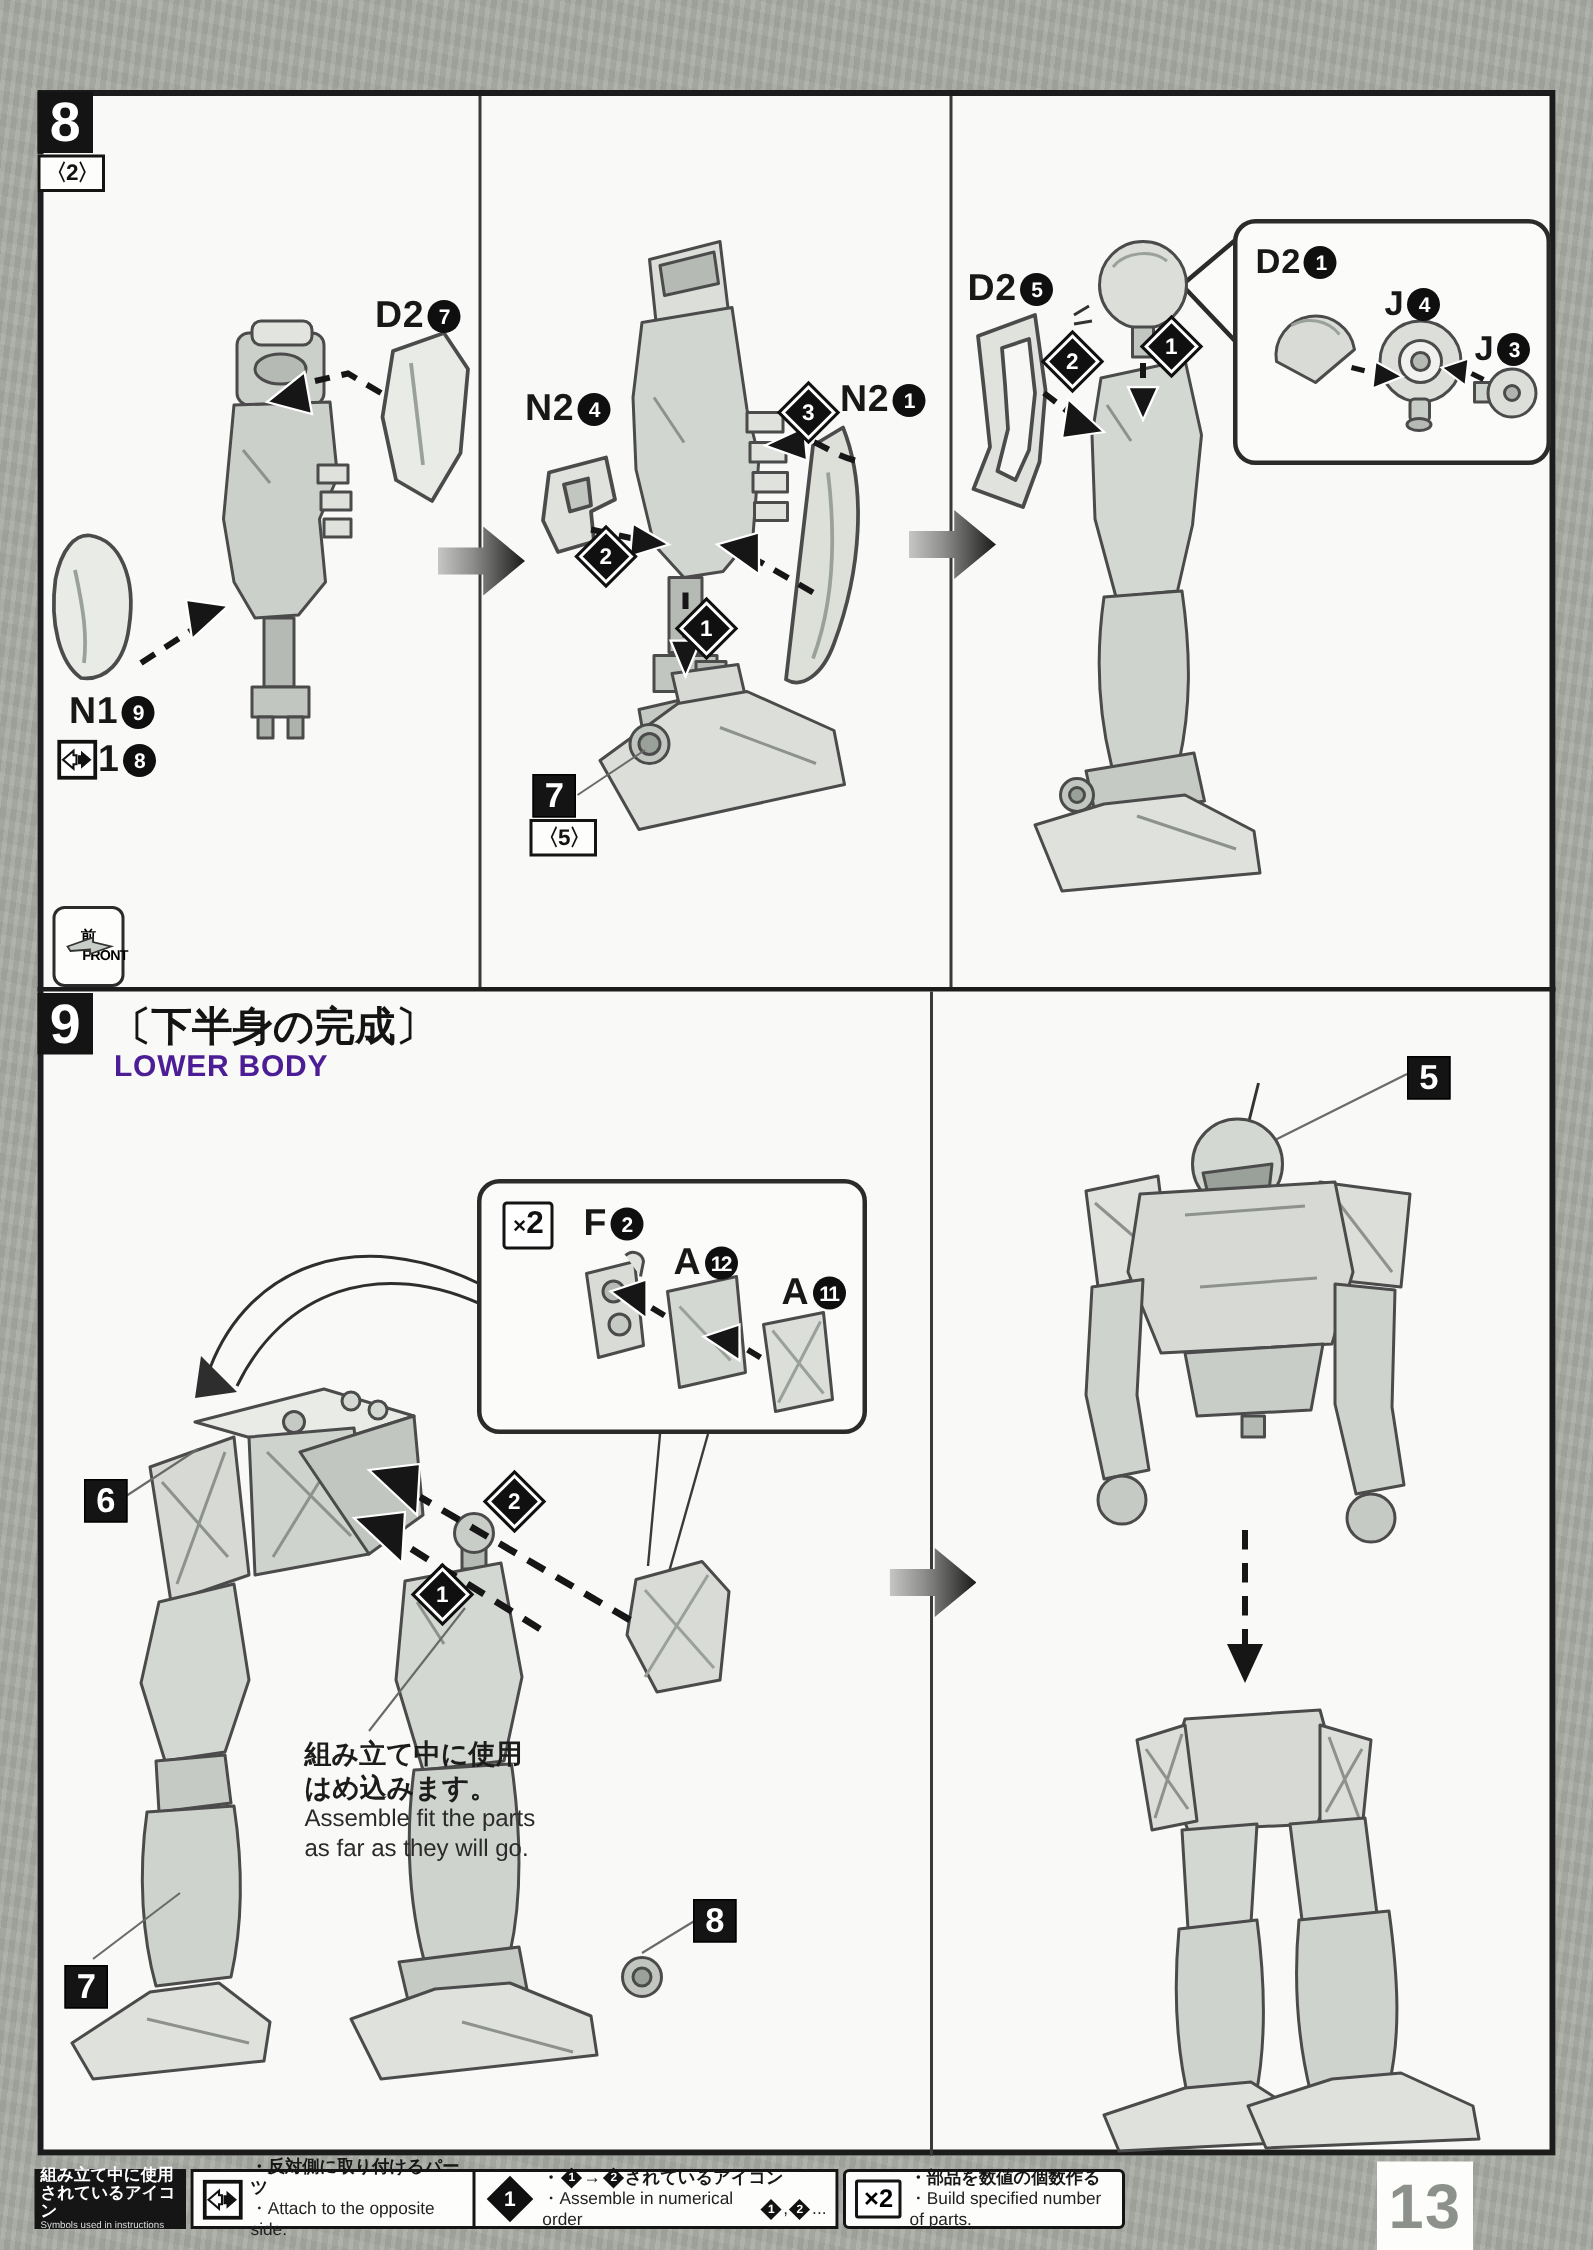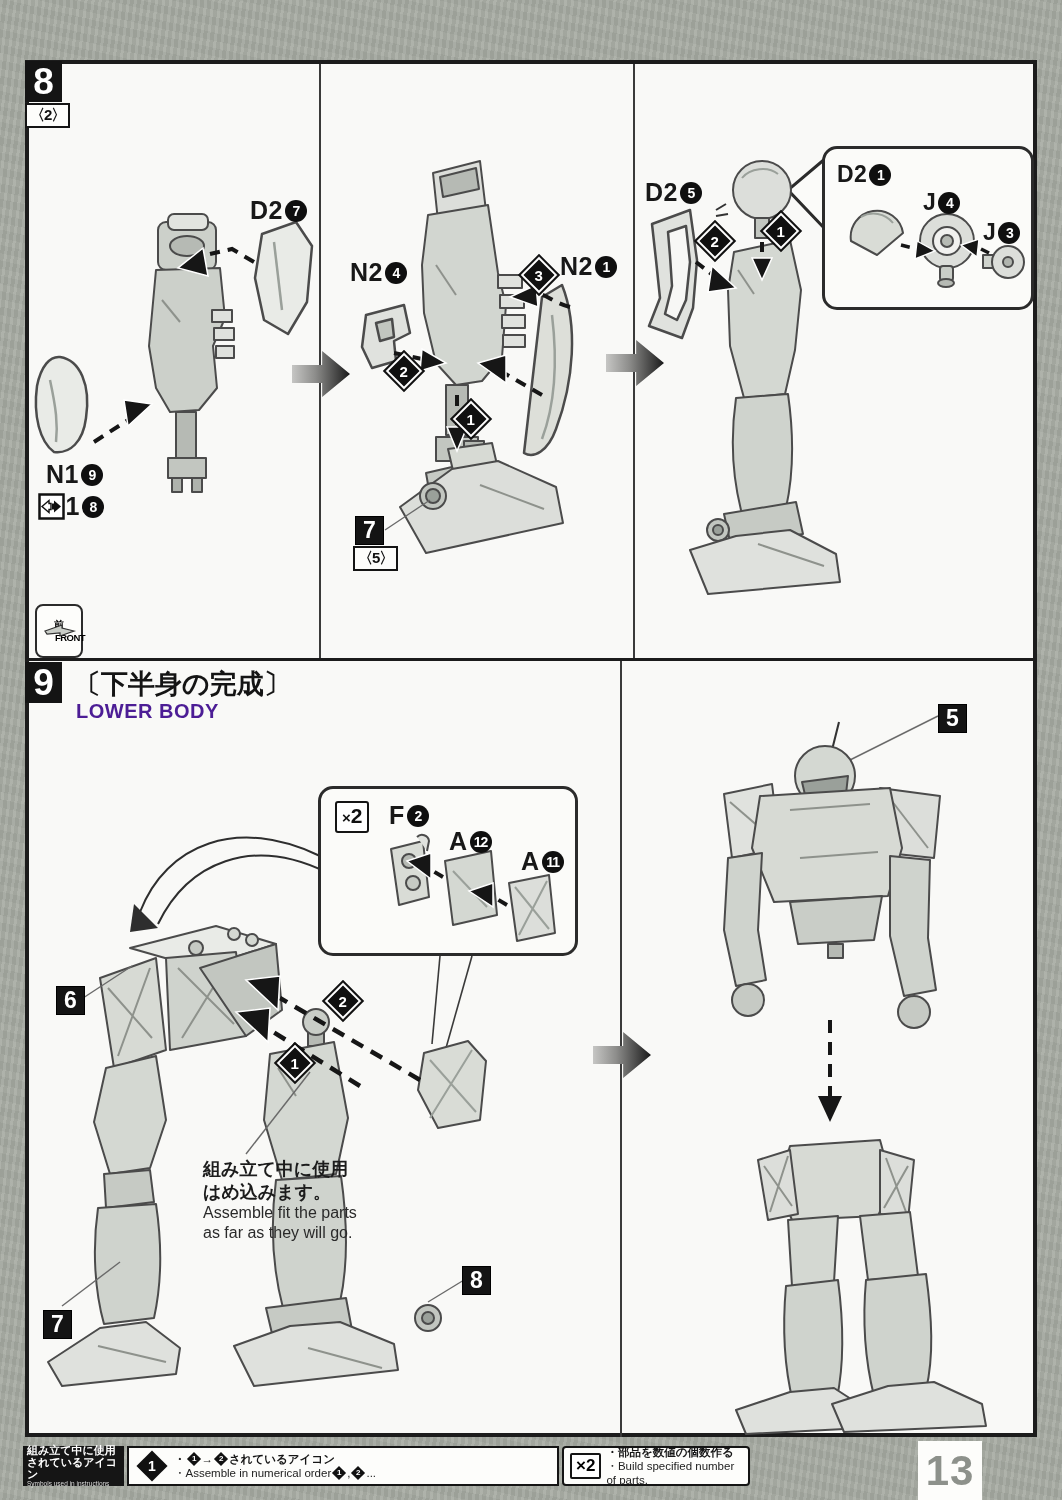--- a/index.html
+++ b/index.html
@@ -489,20 +489,31 @@
 <div class="refbox" style="left:938px;top:704px;">5</div>
 
 <div class="f-black">
   <span class="jp">組み立て中に使用</span>
   <span class="jp">されているアイコン</span>
   <span class="en">Symbols used in instructions</span>
 </div>
 
 <div class="f-legend" style="left:127px;width:432px;">
   <div class="f-cell">
+    <svg class="mirroricon" width="27" height="27" viewBox="0 0 27 27" style="position:static;">
+      <rect x="1.5" y="1.5" width="24" height="24" fill="#fff" stroke="#111" stroke-width="2.5"></rect>
+      <polygon points="4,13.5 11,7.5 11,10.5 13,10.5 13,16.5 11,16.5 11,19.5" fill="#fff" stroke="#111" stroke-width="1.4"></polygon>
+      <polygon points="23,13.5 16,7.5 16,10.5 14,10.5 14,16.5 16,16.5 16,19.5" fill="#111"></polygon>
+    </svg>
+    <div class="f-text">
+      <span class="jp">・反対側に取り付けるパーツ</span>
+      <span class="en">・Attach to the opposite side.</span>
+    </div>
+  </div>
+  <div class="f-cell">
     <div class="fdmark">
         <span>1</span>
       </div>
     <div class="f-text">
       <span class="jp">
         <span>・</span>
         <span class="mini-d">
             <span>1</span>
           </span>
         <span>→</span>

